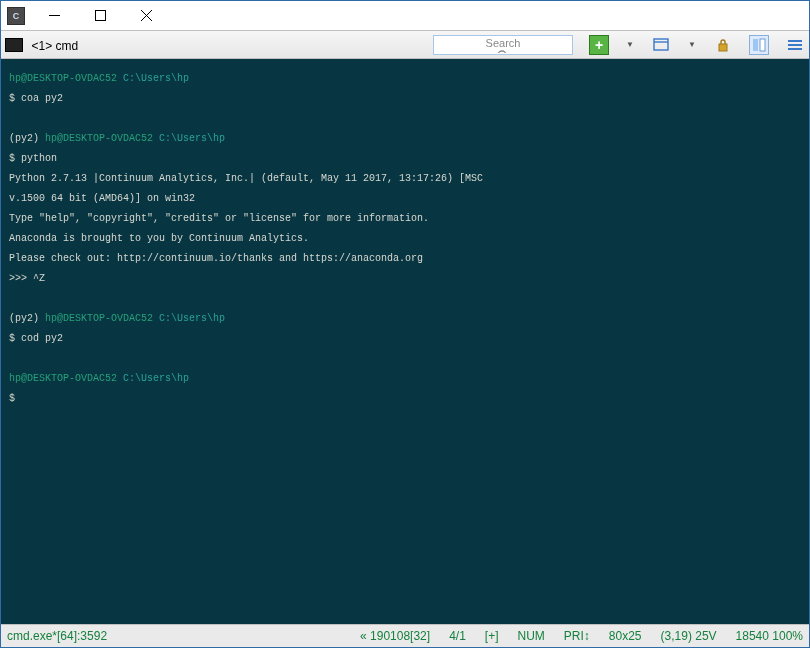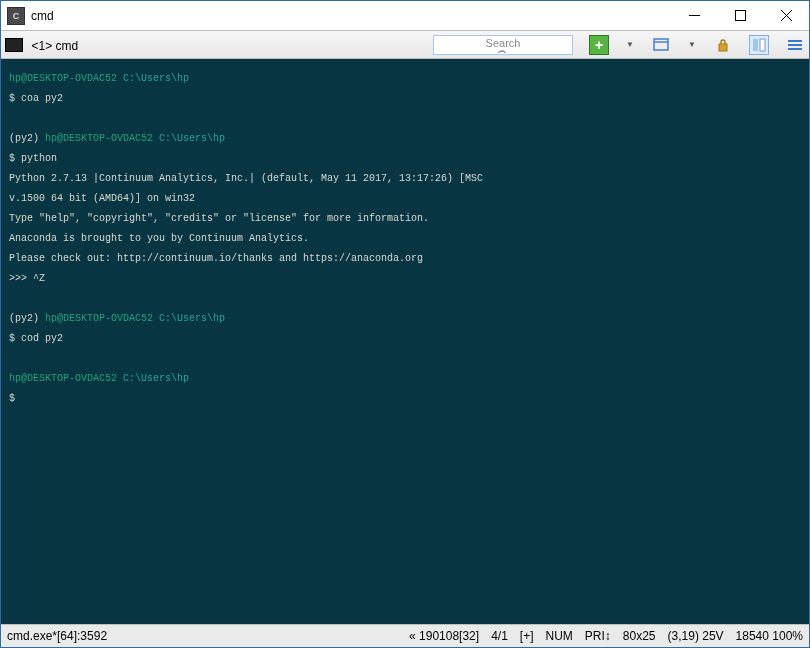--- a/index.html
+++ b/index.html
@@ -19,32 +19,31 @@
   .tb-mini { width: 20px; height: 20px; display:inline-flex; align-items:center; justify-content:center; }
   .tb-green { background: #58b545; border:1px solid #2d7a1e; color:#fff; font-weight:bold; font-size: 14px; line-height: 1; }
   .tb-drop { width:10px; display:inline-flex; align-items:center; justify-content:center; color:#555; font-size:8px; }
   .tb-lock { color:#d4a32c; }
   .tb-split { border:1px solid #88aee0; background:#dceafc; }
   .tb-menu { color:#3a78c9; }
   .terminal { flex: 1; background: #073642; padding: 10px 8px 8px 8px; font-family: "Consolas","Courier New",monospace; font-size: 10px; line-height: 20px; color: #bfc7c7; white-space: pre; overflow:hidden; }
   .t-green { color: #27a07a; }
   .t-cyan  { color: #2aa198; }
   .t-white { color: #d8d8d0; }
-  .statusbar { height: 23px; background: #eaeaea; border-top: 1px solid #bfbfbf; display: flex; align-items: center; font-size: 12px; color: #000000; padding: 0 6px; }
+  .statusbar { height: 23px; background: #eaeaea; border-top: 1px solid #bfbfbf; display: flex; align-items: center; font-size: 12px; color: #15803d; padding: 0 6px; }
   .statusbar .spacer { flex: 1; }
-  .statusbar span { margin-left: 12px; }
+  .statusbar span { margin-left: 19px; }
 </style>
 </head>
 <body>
 
 <div class="window">
 
   <div class="titlebar">
     <span class="titlebar-icon">C</span>
-    <span class="titlebar-title">cmd</span>
     <div class="titlebar-controls">
       <div class="tb-btn">
         <svg width="11" height="11">
             <line x1="0" y1="5.5" x2="11" y2="5.5" stroke="#000" stroke-width="1"></line>
           </svg>
       </div>
       <div class="tb-btn">
         <svg width="11" height="11">
             <rect x="0.5" y="0.5" width="10" height="10" fill="none" stroke="#000" stroke-width="1"></rect>
           </svg>

